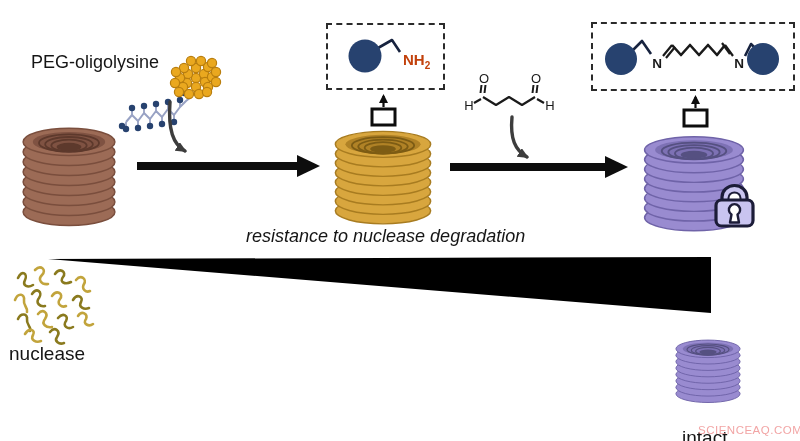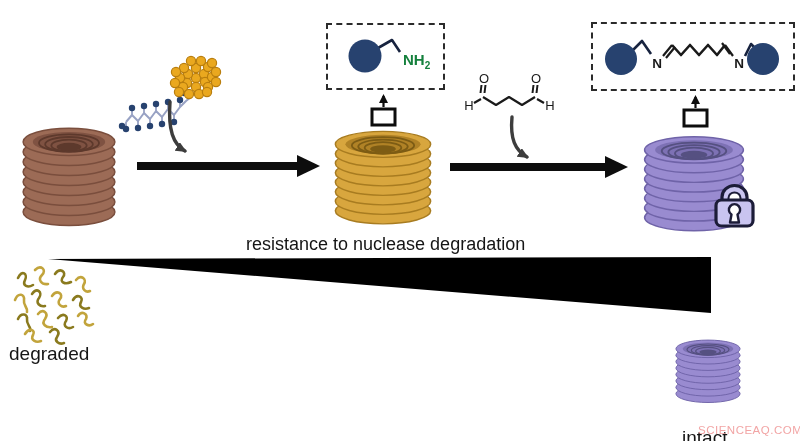--- a/index.html
+++ b/index.html
@@ -3,41 +3,42 @@
 <meta charset="utf-8">
 <style>
   html,body{margin:0;padding:0;background:#fff;}
   .stage{position:relative;width:800px;height:441px;background:#ffffff;overflow:hidden;
          font-family:"Liberation Sans",sans-serif;color:#111;}
   .abs{position:absolute;}
   .lbl{white-space:nowrap;color:#151515;}
   .lbl-main{font-size:18px;}
   .lbl-big{font-size:19px;}
   .callout{border:2px dashed #2b2b2b;background:#fff;box-sizing:border-box;}
-  .nh2{font-size:15px;font-weight:700;color:#15803d;}
+  .nh2{font-size:15px;font-weight:700;color:#c2410c;}
   .nh2 sub{font-size:10px;}
   .watermark{font-size:11.5px;color:var(--c-watermark_pink);letter-spacing:.5px;}
   svg{display:block;overflow:visible;}
 </style>
 </head>
 <body>
 
 <div class="stage">
 
   <svg width="0" height="0" aria-hidden="true">
     <defs>
       <marker id="mGray" markerUnits="userSpaceOnUse" markerWidth="14" markerHeight="14" refX="9" refY="5" orient="auto">
         <path d="M0,0 L11,5 L0,10 Z" style="fill:var(--c-curved_arrow_gray)"></path>
       </marker>
       <marker id="mBlack" markerUnits="userSpaceOnUse" markerWidth="12" markerHeight="12" refX="7" refY="4.5" orient="auto">
         <path d="M0,0 L9,4.5 L0,9 Z" style="fill:var(--c-arrow_black)"></path>
       </marker>
     </defs>
   </svg>
 
+  <div class="abs lbl lbl-main" style="left:31px;top:52px;">PEG-oligolysine</div>
 
   <svg class="abs" style="left:118px;top:52px;" width="104" height="84" viewBox="0 0 104 84" id="mol-peg">
       <polyline points="8,70 14,63 20,69 26,61 32,67 38,59 44,65 50,57 56,63 62,55 68,49 73,45" fill="none" stroke="#98a2c4" stroke-width="2" stroke-linejoin="round"></polyline>
       <line x1="8" y1="70" x2="8" y2="77" stroke="#98a2c4" stroke-width="1.8"></line>
       <circle cx="8" cy="77" r="3.2" fill="#27426f"></circle>
       <line x1="14" y1="63" x2="14" y2="56" stroke="#98a2c4" stroke-width="1.8"></line>
       <circle cx="14" cy="56" r="3.2" fill="#27426f"></circle>
       <line x1="20" y1="69" x2="20" y2="76" stroke="#98a2c4" stroke-width="1.8"></line>
       <circle cx="20" cy="76" r="3.2" fill="#27426f"></circle>
       <line x1="26" y1="61" x2="26" y2="54" stroke="#98a2c4" stroke-width="1.8"></line>
@@ -191,21 +192,21 @@
       <ellipse cx="60" cy="39.5" rx="14" ry="4.5" fill="#555081"></ellipse>
     </svg>
 
   <svg class="abs" style="left:712px;top:180px;" width="44" height="48" viewBox="0 0 44 48">
     <path d="M10,21 v-4 a12.5,11.5 0 0 1 25,0 v4" style="fill:var(--c-lock_fill);stroke:var(--c-lock_outline)" stroke-width="3.2" stroke-linejoin="round"></path>
     <path d="M16.5,21 v-3 a6,5.5 0 0 1 12,0 v3 Z" fill="#ffffff" style="stroke:var(--c-lock_outline)" stroke-width="2"></path>
     <rect x="4" y="20" width="37" height="26" rx="5.5" style="fill:var(--c-lock_fill);stroke:var(--c-lock_outline)" stroke-width="3.2"></rect>
     <path d="M19.5,34.5 A5.6,5.6 0 1 1 25.5,34.5 L27,42.5 L18,42.5 Z" fill="#ffffff" style="stroke:var(--c-lock_outline)" stroke-width="2.4" stroke-linejoin="round"></path>
   </svg>
 
-  <div class="abs lbl lbl-main" style="left:246px;top:234px;">resistance to nuclease degradation</div>
+  <div class="abs lbl lbl-main" style="left:246px;top:226px;font-style:italic;">resistance to nuclease degradation</div>
 
   <svg class="abs" style="left:40px;top:250px;" width="680" height="72" viewBox="0 0 680 72">
     <polygon points="8,9 671,7 671,63" style="fill:var(--c-wedge_black)"></polygon>
   </svg>
 
   <svg class="abs" style="left:10px;top:262px;" width="95" height="82" viewBox="0 0 95 82" id="squiggles">
       <path d="M8,16 c4,-9 10,-4 7,2 c-3,6 3,8 8,5" fill="none" stroke="#8a7a1e" stroke-width="2.6" stroke-linecap="round"></path>
       <path d="M25,8 c6,-6 12,0 7,5 c-5,5 0,10 6,9" fill="none" stroke="#c2a43c" stroke-width="2.6" stroke-linecap="round"></path>
       <path d="M45,12 c5,-7 12,-2 8,3 c-4,5 2,8 8,5" fill="none" stroke="#8a7a1e" stroke-width="2.6" stroke-linecap="round"></path>
       <path d="M66,18 c5,-6 11,-1 8,4 c-3,5 2,9 6,7" fill="none" stroke="#c2a43c" stroke-width="2.6" stroke-linecap="round"></path>
@@ -214,21 +215,21 @@
       <path d="M42,34 c5,-7 12,-2 8,3 c-4,5 2,9 6,7" fill="none" stroke="#c2a43c" stroke-width="2.6" stroke-linecap="round"></path>
       <path d="M63,38 c4,-7 11,-3 8,2 c-3,5 3,8 8,6" fill="none" stroke="#8a7a1e" stroke-width="2.6" stroke-linecap="round"></path>
       <path d="M8,57 c3,-7 10,-5 9,0 c-1,6 5,8 3,12" fill="none" stroke="#8a7a1e" stroke-width="2.6" stroke-linecap="round"></path>
       <path d="M28,52 c5,-6 11,-1 7,5 c-4,5 1,9 7,8" fill="none" stroke="#c2a43c" stroke-width="2.6" stroke-linecap="round"></path>
       <path d="M48,56 c5,-6 11,-2 8,3 c-4,5 2,9 7,6" fill="none" stroke="#8a7a1e" stroke-width="2.6" stroke-linecap="round"></path>
       <path d="M68,54 c4,-6 10,-2 8,3 c-4,5 3,8 7,5" fill="none" stroke="#c2a43c" stroke-width="2.6" stroke-linecap="round"></path>
       <path d="M15,72 c4,-7 11,-4 8,1 c-3,5 3,8 8,6" fill="none" stroke="#c2a43c" stroke-width="2.6" stroke-linecap="round"></path>
       <path d="M40,70 c5,-6 11,-1 7,5 c-3,4 2,8 7,6" fill="none" stroke="#8a7a1e" stroke-width="2.6" stroke-linecap="round"></path>
     </svg>
 
-  <div class="abs lbl lbl-big" style="left:9px;top:343px;">degraded</div>
+  <div class="abs lbl lbl-big" style="left:9px;top:343px;">nuclease</div>
 
   <svg class="abs" style="left:671px;top:329px;" width="74" height="77" viewBox="0 0 120 132" preserveAspectRatio="none">
       <ellipse cx="60" cy="111" rx="52" ry="15" fill="#998bd0" stroke="#6f63a8" stroke-width="1.6"></ellipse>
       <ellipse cx="60" cy="100" rx="52" ry="15" fill="#998bd0" stroke="#6f63a8" stroke-width="1.6"></ellipse>
       <ellipse cx="60" cy="89" rx="52" ry="15" fill="#998bd0" stroke="#6f63a8" stroke-width="1.6"></ellipse>
       <ellipse cx="60" cy="78" rx="52" ry="15" fill="#998bd0" stroke="#6f63a8" stroke-width="1.6"></ellipse>
       <ellipse cx="60" cy="67" rx="52" ry="15" fill="#998bd0" stroke="#6f63a8" stroke-width="1.6"></ellipse>
       <ellipse cx="60" cy="56" rx="52" ry="15" fill="#998bd0" stroke="#6f63a8" stroke-width="1.6"></ellipse>
       <ellipse cx="60" cy="45" rx="52" ry="15" fill="#998bd0" stroke="#6f63a8" stroke-width="1.6"></ellipse>
       <ellipse cx="60" cy="34" rx="52" ry="15" fill="#998bd0" stroke="#6f63a8" stroke-width="1.6"></ellipse>

